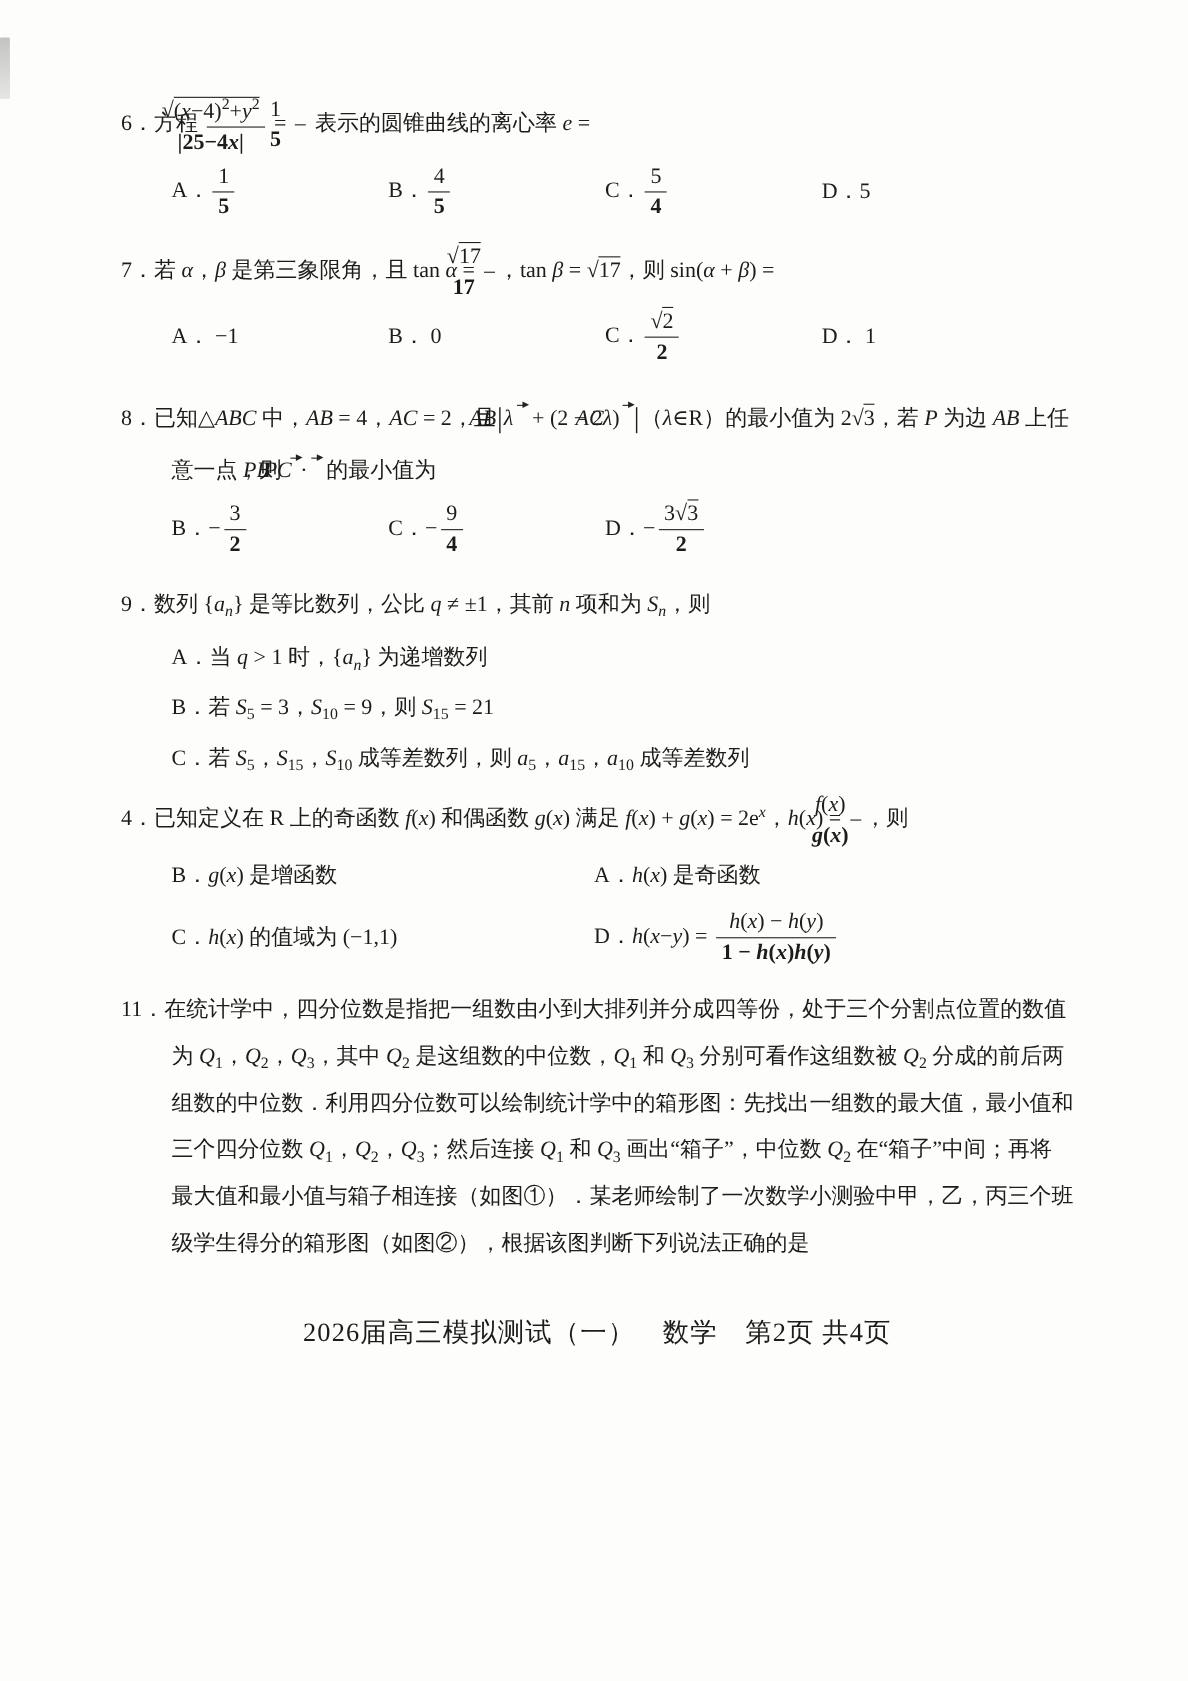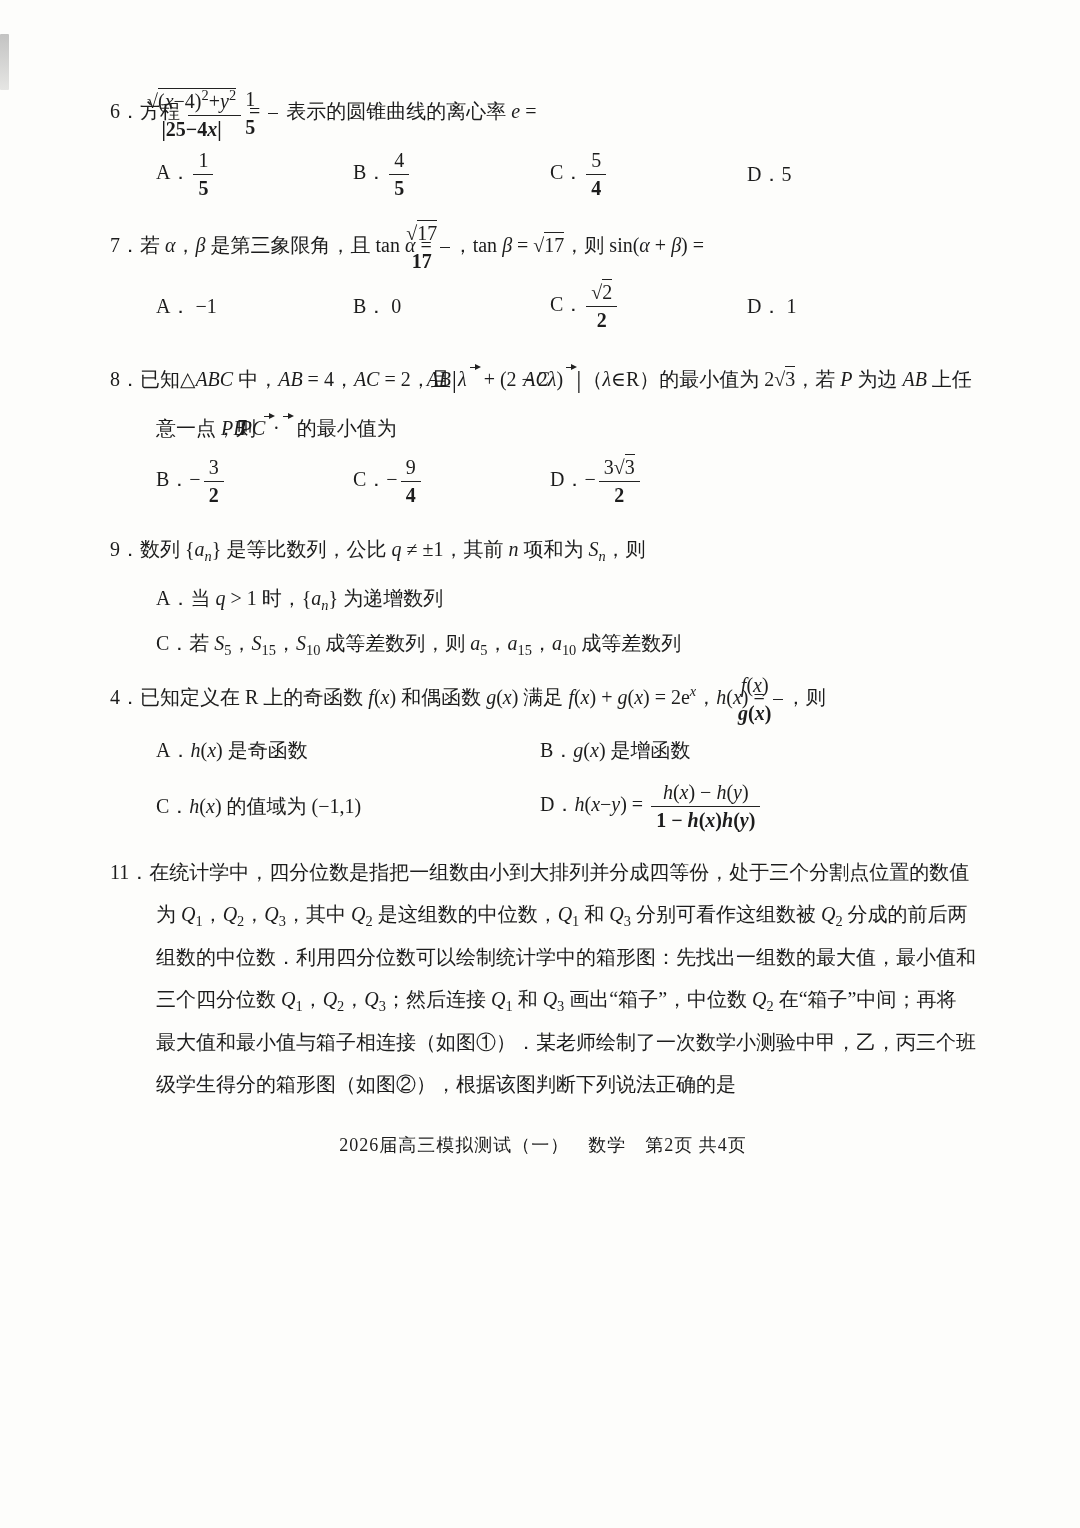--- a/index.html
+++ b/index.html
@@ -30,21 +30,21 @@
   .frac .d{padding:1px 5px 0;font-weight:bold;}
   .ol{border-top:1.4px solid #222;padding-top:1px;text-align:right;}
   sup{font-size:0.72em;}
   sub{font-size:0.72em;}
   .vec{font-style:italic;display:inline-block;position:relative;
     border-top:1.4px solid #222;padding:0 3px;margin:0 3px;line-height:1.15;}
   .vec::after{content:'';position:absolute;right:-5px;top:-4px;
     border-top:3px solid transparent;border-bottom:3px solid transparent;
     border-left:6px solid #222;}
   .bigbar{font-size:1.3em;vertical-align:-0.08em;padding:0 1px;}
-  .footer{text-align:center;margin-top:28px;font-size:18px;letter-spacing:1px;}
+  .footer{text-align:center;margin-top:44px;font-size:24px;letter-spacing:1px;}
   i{font-style:italic;}
 </style>
 </head>
 <body>
 
 <div class="page">
   <div class="artifact"></div>
 
   <div class="q">
     <p class="stem"><span class="qnum">6．</span><span>方程 <span class="frac">
@@ -102,31 +102,32 @@
             <span class="n">3√<span class="ol">3</span></span>
             <span class="d">2</span>
           </span></span>
     </div>
   </div>
 
 
   <div class="q">
     <p class="stem"><span class="qnum">9．</span><span>数列 {<i>a<sub>n</sub></i>} 是等比数列，公比 <i>q</i> ≠ ±1，其前 <i>n</i> 项和为 <i>S<sub>n</sub></i>，则</span></p>
     <div class="opt-line">A．当 <i>q</i> &gt; 1 时，{<i>a<sub>n</sub></i>} 为递增数列</div>
+    <div class="opt-line">B．若 <i>S</i><sub>5</sub> = 3，<i>S</i><sub>10</sub> = 9，则 <i>S</i><sub>15</sub> = 21</div>
     <div class="opt-line">C．若 <i>S</i><sub>5</sub>，<i>S</i><sub>15</sub>，<i>S</i><sub>10</sub> 成等差数列，则 <i>a</i><sub>5</sub>，<i>a</i><sub>15</sub>，<i>a</i><sub>10</sub> 成等差数列</div>
   </div>
 
   <div class="q">
     <p class="stem"><span class="qnum">4．</span><span>已知定义在 R 上的奇函数 <i>f</i>(<i>x</i>) 和偶函数 <i>g</i>(<i>x</i>) 满足 <i>f</i>(<i>x</i>) + <i>g</i>(<i>x</i>) = 2e<sup><i>x</i></sup>，<i>h</i>(<i>x</i>) = <span class="frac">
             <span class="n"><i>f</i>(<i>x</i>)</span>
             <span class="d"><i>g</i>(<i>x</i>)</span>
           </span>，则</span></p>
     <div class="opts-2col">
+      <span>B．<i>g</i>(<i>x</i>) 是增函数</span>
       <span>A．<i>h</i>(<i>x</i>) 是奇函数</span>
-      <span>B．<i>g</i>(<i>x</i>) 是增函数</span>
       <span>C．<i>h</i>(<i>x</i>) 的值域为 (−1,1)</span>
       <span>D．<i>h</i>(<i>x</i>−<i>y</i>) = <span class="frac">
             <span class="n"><i>h</i>(<i>x</i>) − <i>h</i>(<i>y</i>)</span>
             <span class="d">1 − <i>h</i>(<i>x</i>)<i>h</i>(<i>y</i>)</span>
           </span></span>
     </div>
   </div>
 
   <div class="q">
     <p class="stem"><span class="qnum">11．</span><span>在统计学中，四分位数是指把一组数由小到大排列并分成四等份，处于三个分割点位置的数值为 <i>Q</i><sub>1</sub>，<i>Q</i><sub>2</sub>，<i>Q</i><sub>3</sub>，其中 <i>Q</i><sub>2</sub> 是这组数的中位数，<i>Q</i><sub>1</sub> 和 <i>Q</i><sub>3</sub> 分别可看作这组数被 <i>Q</i><sub>2</sub> 分成的前后两组数的中位数．利用四分位数可以绘制统计学中的箱形图：先找出一组数的最大值，最小值和三个四分位数 <i>Q</i><sub>1</sub>，<i>Q</i><sub>2</sub>，<i>Q</i><sub>3</sub>；然后连接 <i>Q</i><sub>1</sub> 和 <i>Q</i><sub>3</sub> 画出“箱子”，中位数 <i>Q</i><sub>2</sub> 在“箱子”中间；再将最大值和最小值与箱子相连接（如图①）．某老师绘制了一次数学小测验中甲，乙，丙三个班级学生得分的箱形图（如图②），根据该图判断下列说法正确的是</span></p>

